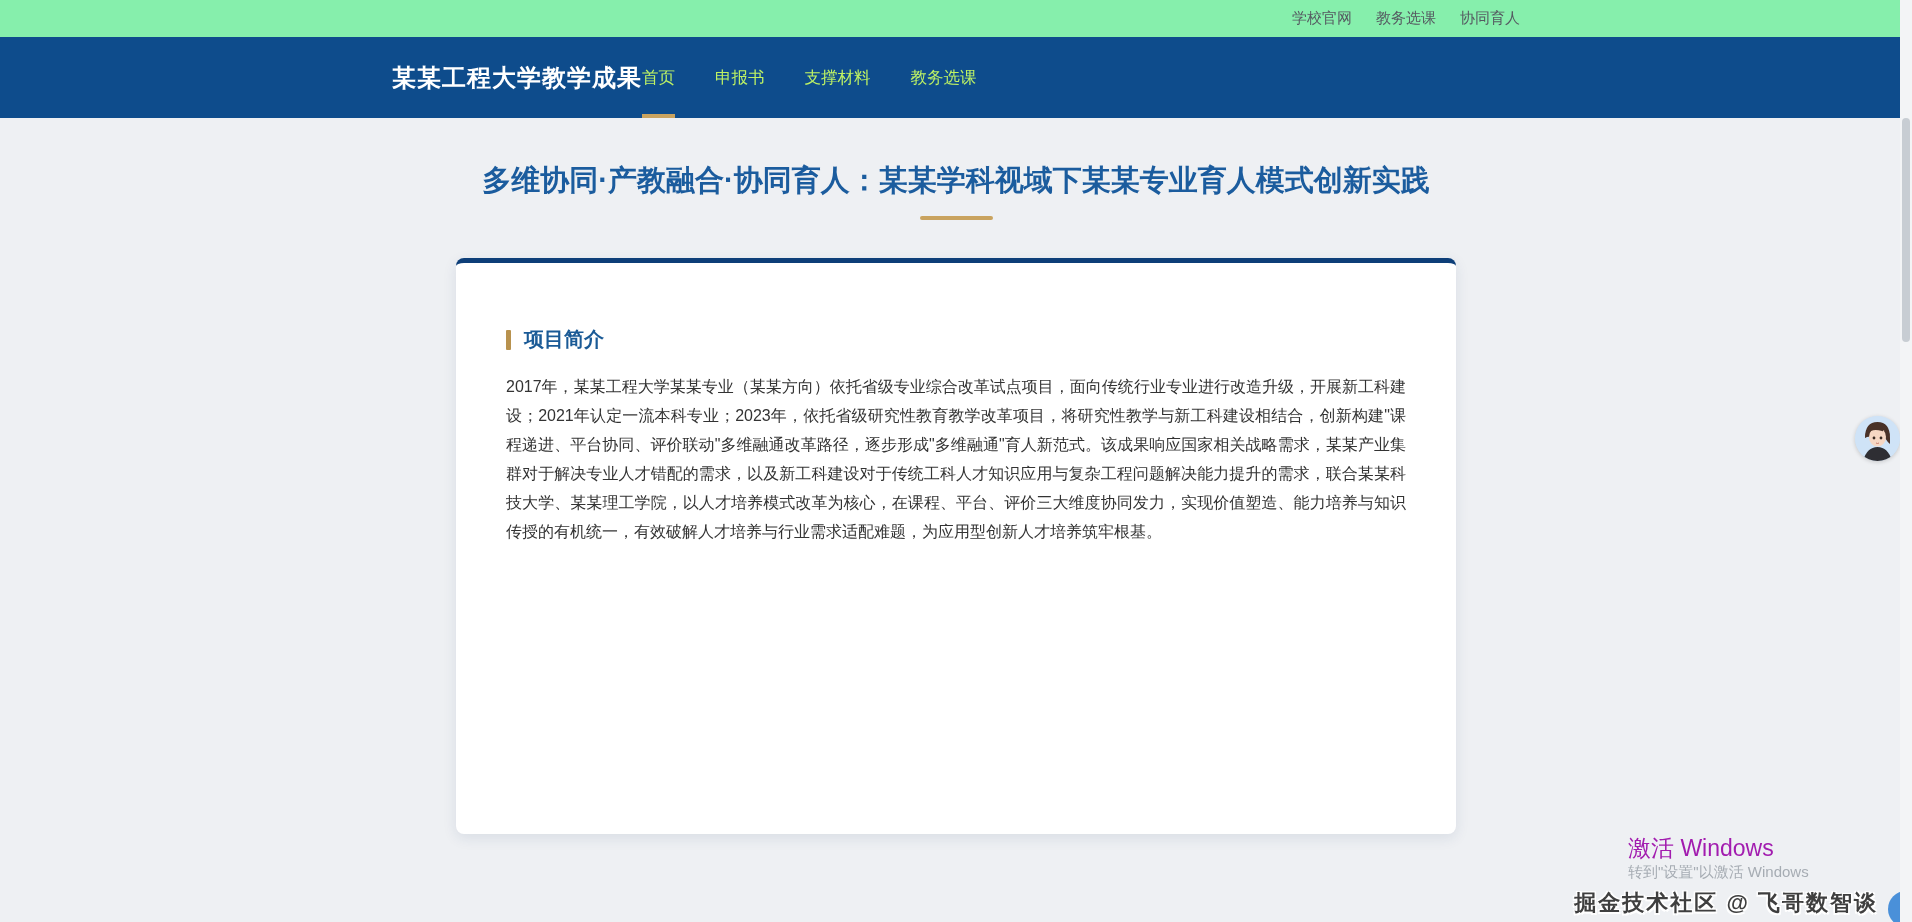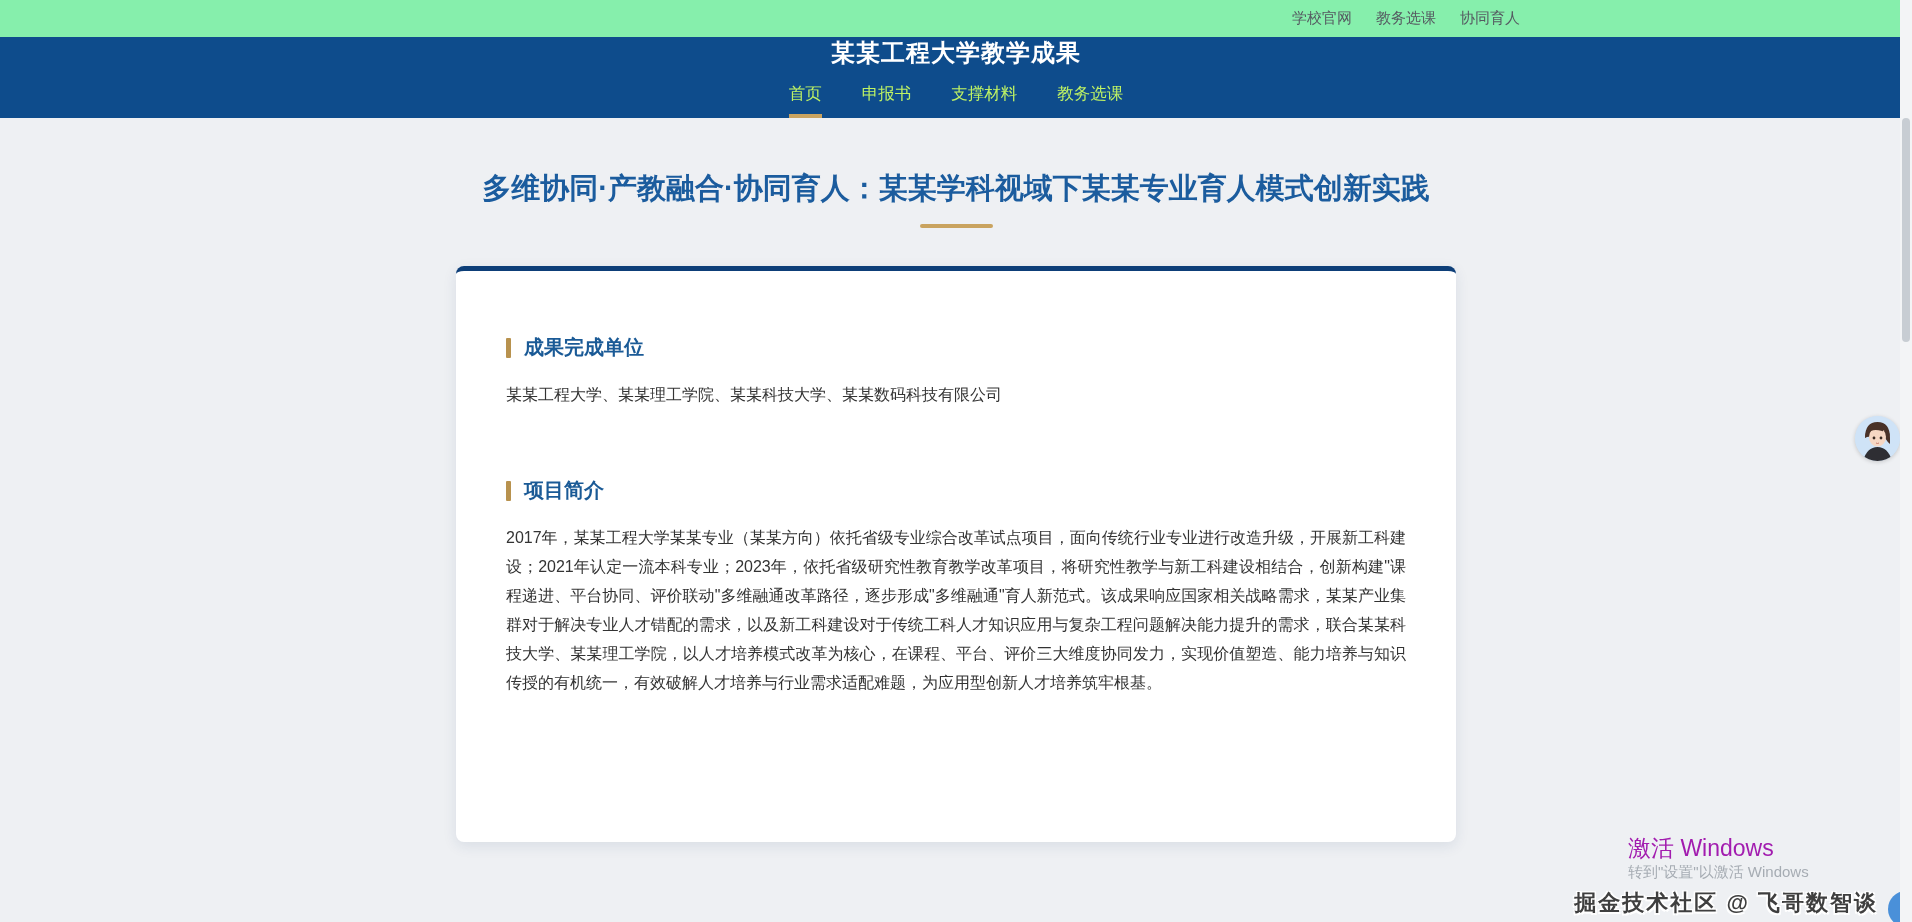--- a/index.html
+++ b/index.html
@@ -30,21 +30,21 @@
     color: #555a61;
     text-decoration: none;
     cursor: pointer;
   }
 
   
   .header {
     height: 81px;
     background: #0e4c8c;
   }
-  .header .container { justify-content: flex-start; height: 100%; flex-direction: column; }
+  .header .container { justify-content: flex-start; height: 100%; }
   .brand {
     color: #ffffff;
     font-size: 24px;
     font-weight: bold;
     letter-spacing: 1px;
   }
   .nav { display: flex; gap: 40px; height: 100%; }
   .nav-item {
     position: relative;
     display: flex;
@@ -56,21 +56,21 @@
   }
   .nav-item.active::after {
     content: "";
     position: absolute;
     left: 0; right: 0; bottom: 0;
     height: 4px;
     background: #c9a35f;
   }
 
   
-  .hero { padding-top: 50px; text-align: center; }
+  .hero { padding-top: 26px; text-align: center; margin-top: 16px; }
   .hero h1 {
     max-width: 955px;
     margin: 0 auto;
     font-size: 29px;
     line-height: 40px;
     font-weight: bold;
     color: #1b5c9e;
   }
   .hero-underline {
     width: 73px; height: 4px;
@@ -205,27 +205,20 @@
     </div>
   </div>
 </div>
 
 <div class="hero">
   <h1>多维协同·产教融合·协同育人：某某学科视域下某某专业育人模式创新实践</h1>
   <div class="hero-underline"></div>
 </div>
 
 <div class="card">
-  <div class="section">
-    <div class="section-heading">
-      <span class="gold-bar"></span>
-      <span>成果完成单位</span>
-    </div>
-    <div class="section-body">某某工程大学、某某理工学院、某某科技大学、某某数码科技有限公司</div>
-  </div>
 
 
   <div class="section">
     <div class="section-heading">
       <span class="gold-bar"></span>
       <span>项目简介</span>
     </div>
     <div class="section-body">2017年，某某工程大学某某专业（某某方向）依托省级专业综合改革试点项目，面向传统行业专业进行改造升级，开展新工科建设；2021年认定一流本科专业；2023年，依托省级研究性教育教学改革项目，将研究性教学与新工科建设相结合，创新构建"课程递进、平台协同、评价联动"多维融通改革路径，逐步形成"多维融通"育人新范式。该成果响应国家相关战略需求，某某产业集群对于解决专业人才错配的需求，以及新工科建设对于传统工科人才知识应用与复杂工程问题解决能力提升的需求，联合某某科技大学、某某理工学院，以人才培养模式改革为核心，在课程、平台、评价三大维度协同发力，实现价值塑造、能力培养与知识传授的有机统一，有效破解人才培养与行业需求适配难题，为应用型创新人才培养筑牢根基。</div>
   </div>
 </div>

